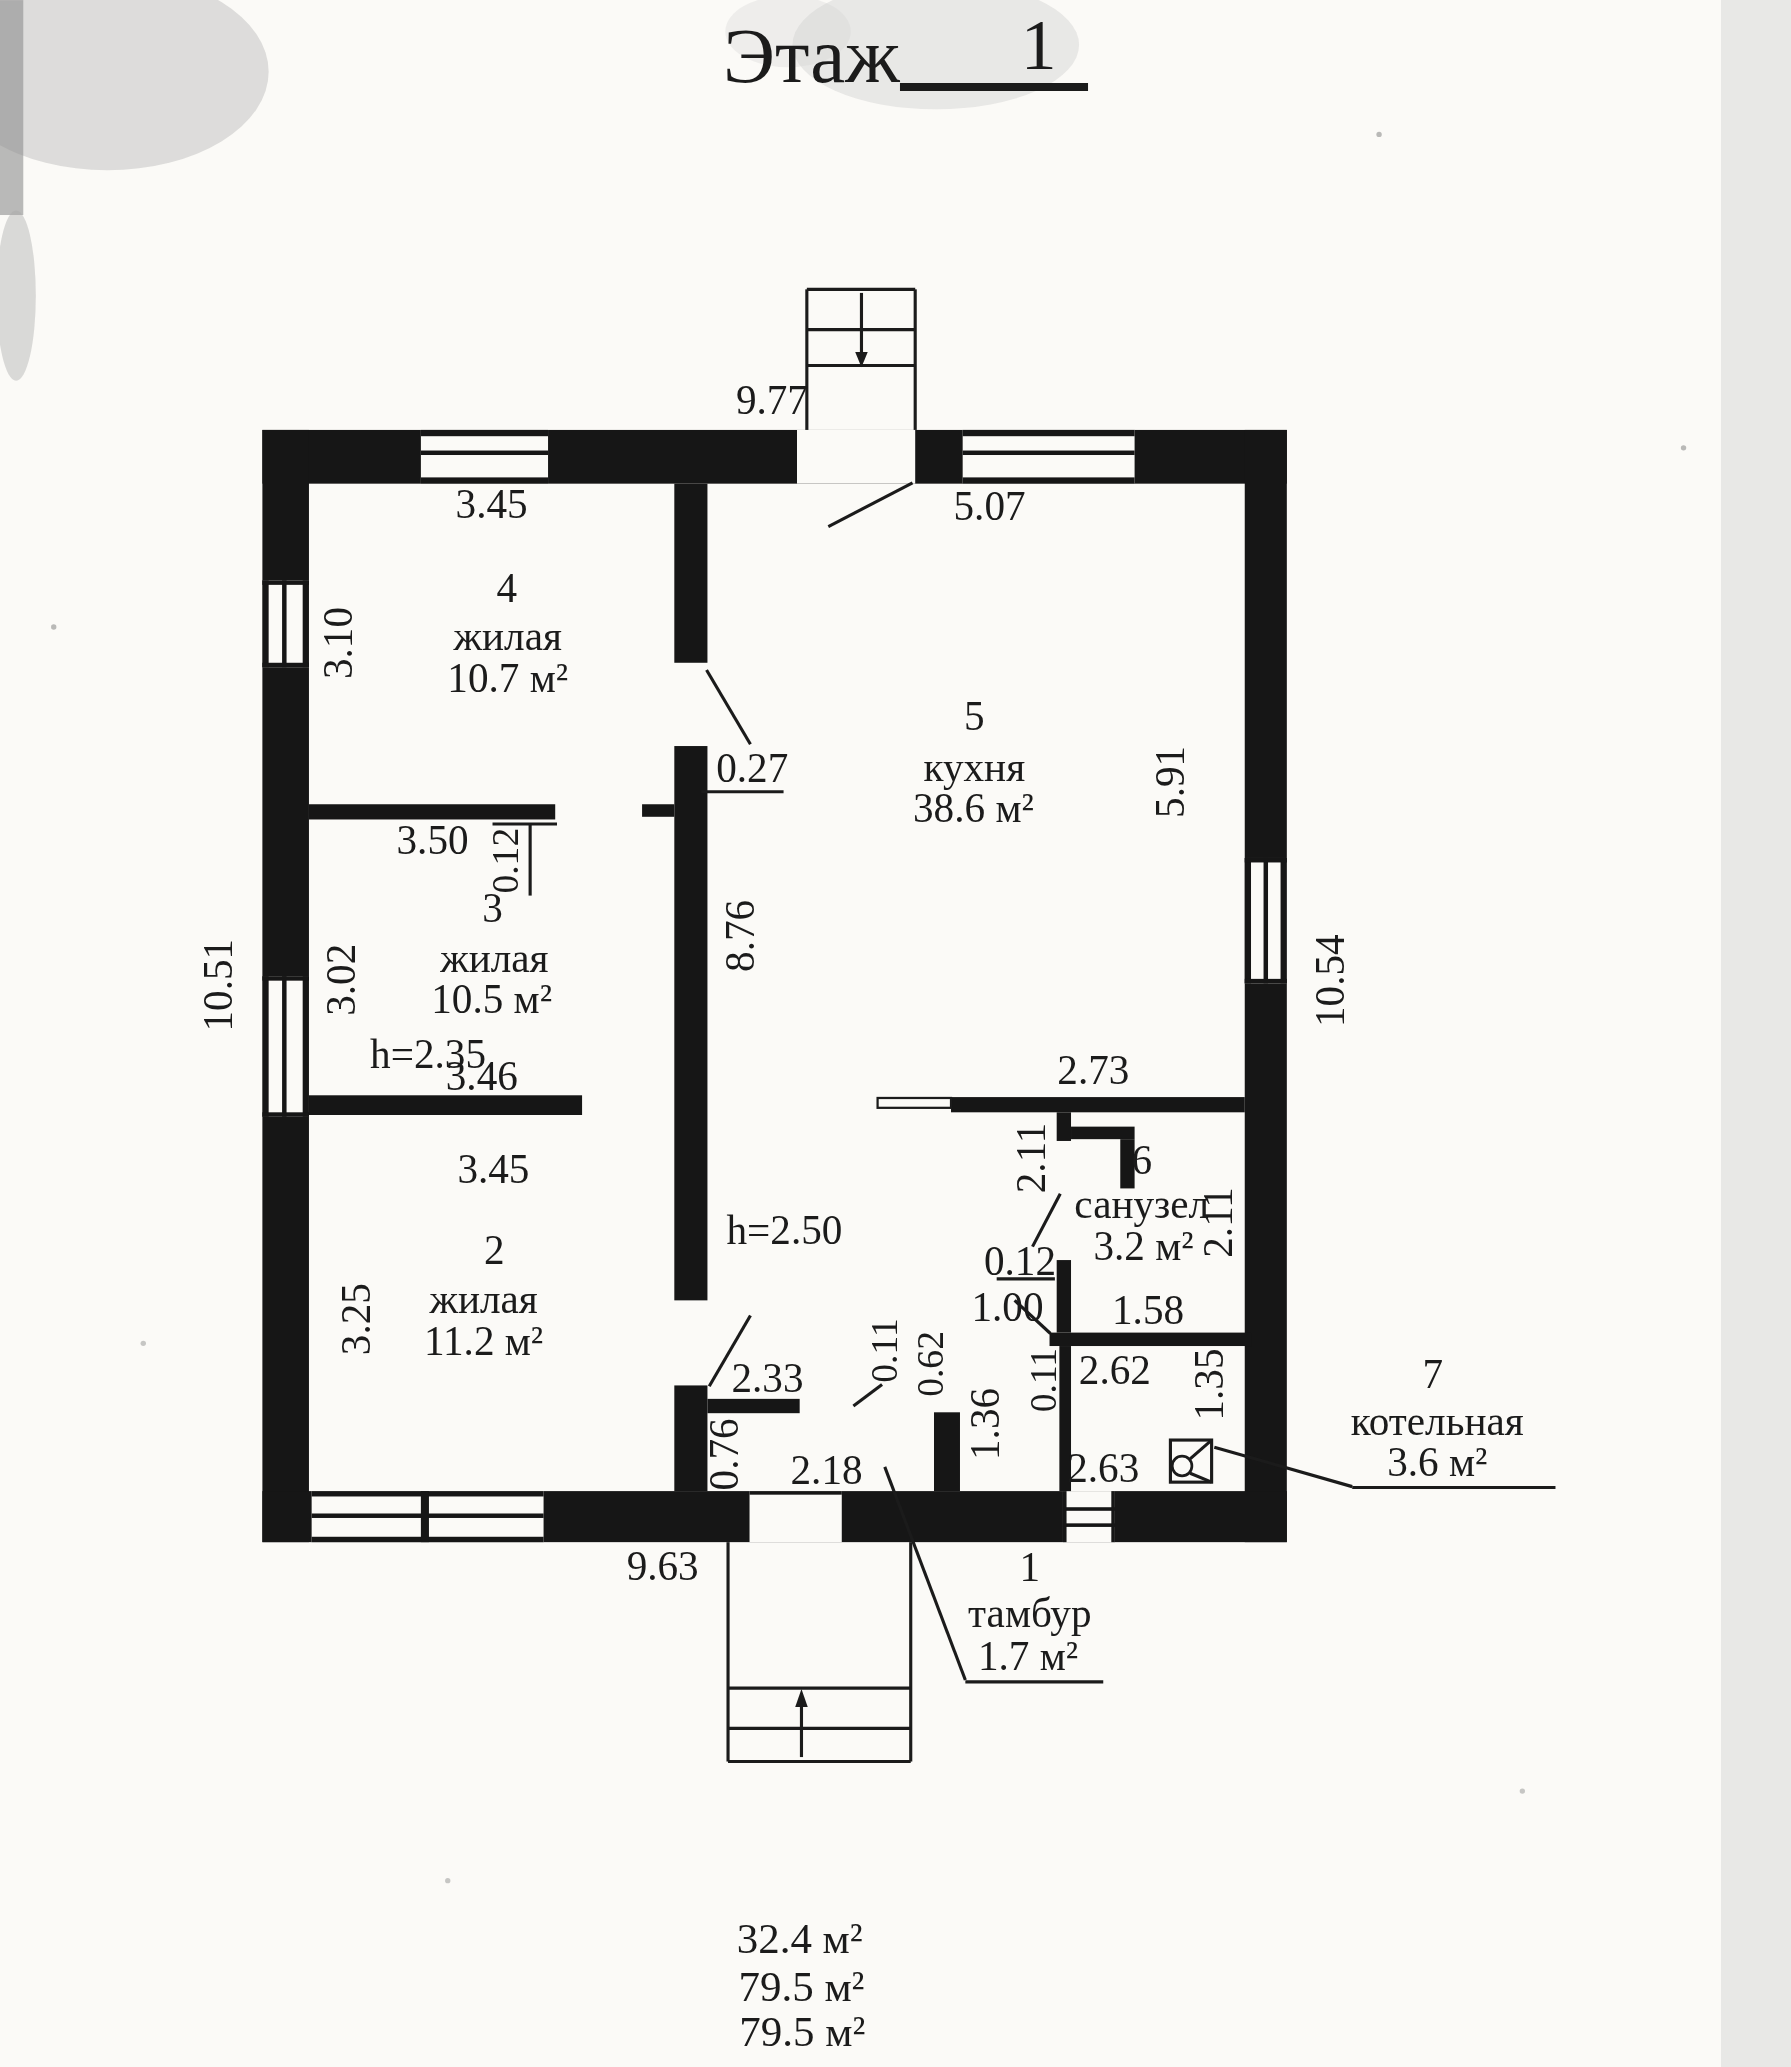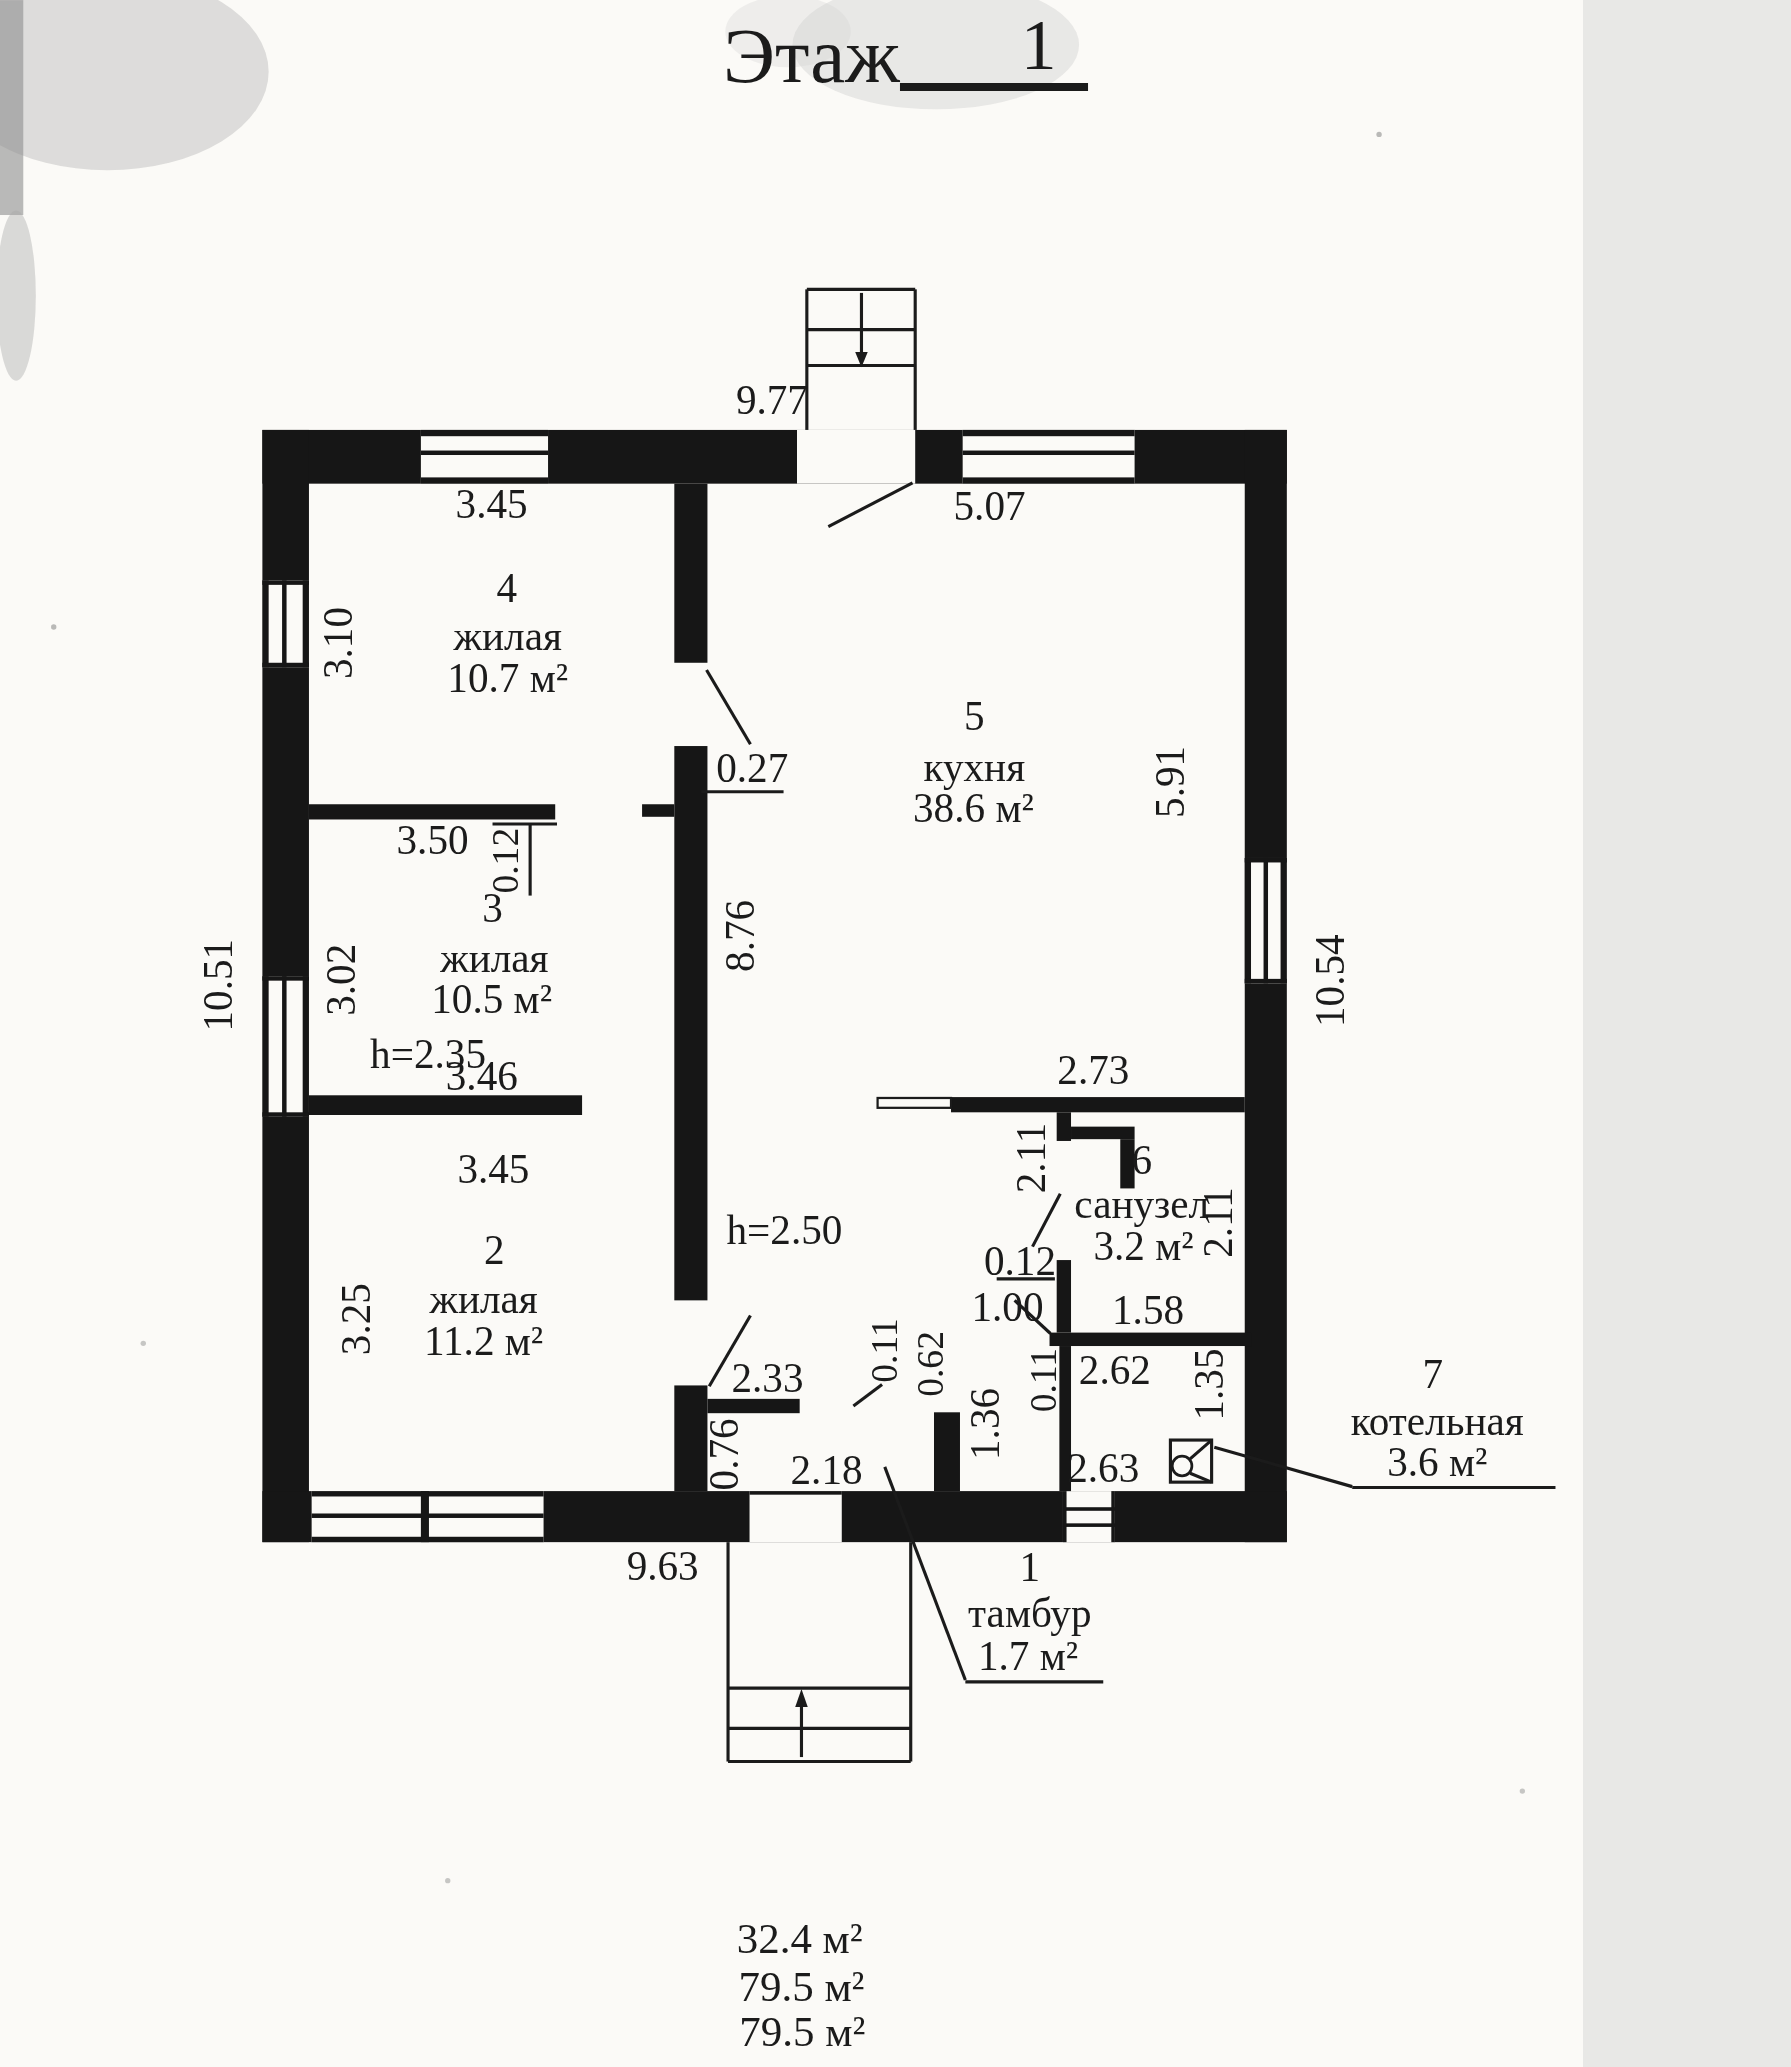--- a/index.html
+++ b/index.html
@@ -1,16 +1,16 @@
 <!DOCTYPE html>
 <html style="font-size:14.3px"><head>
 <meta charset="utf-8">
 <style>
   html,body{margin:0;padding:0;background:#e8e8e6;}
-  #page{position:relative;width:1583px;height:2067px;background:#fbfaf7;overflow:hidden;
+  #page{position:relative;width:1721px;height:2067px;background:#fbfaf7;overflow:hidden;
         font-family:"Liberation Serif", serif;}
   svg{position:absolute;left:0;top:0;}
   text{fill:#1b1b1b;text-anchor:middle;dominant-baseline:central;
        font-family:"Liberation Serif", serif;}
   .wall{fill:#161616;}
   .open{fill:#fbfaf7;}
   .thin{stroke:#1b1b1b;stroke-width:3.5;fill:none;}
   .arrowhead{fill:#1b1b1b;}
 </style>
 </head>

